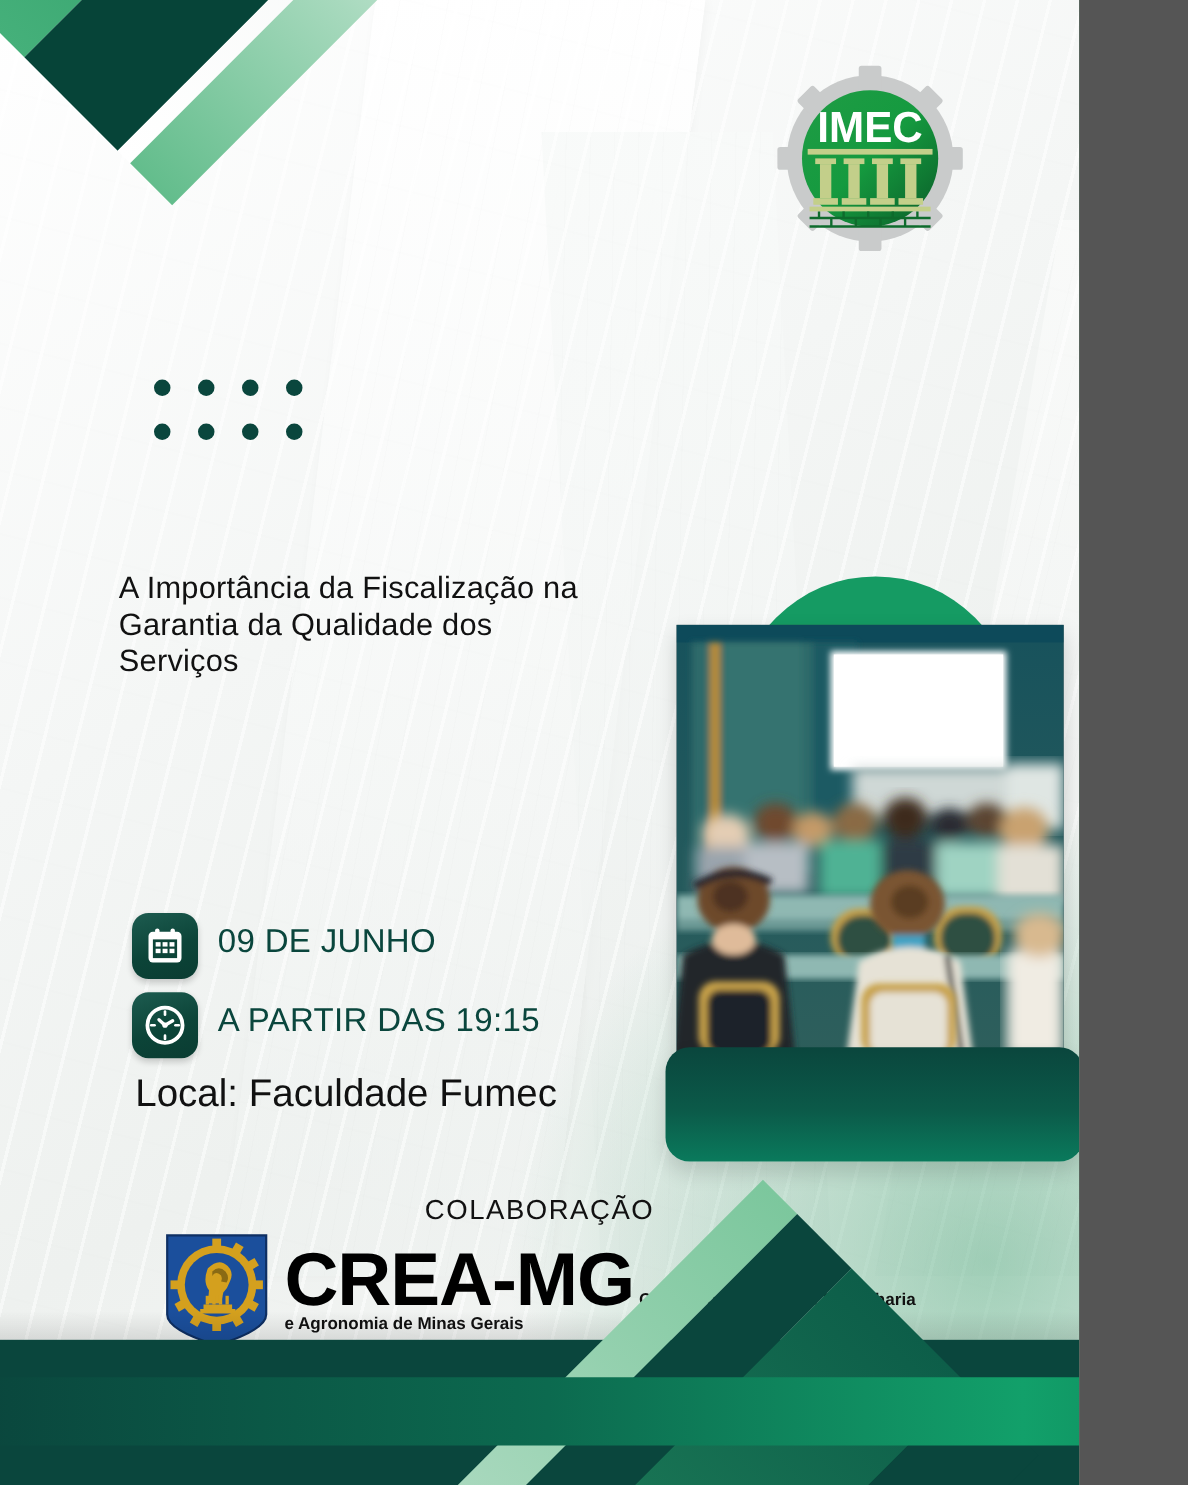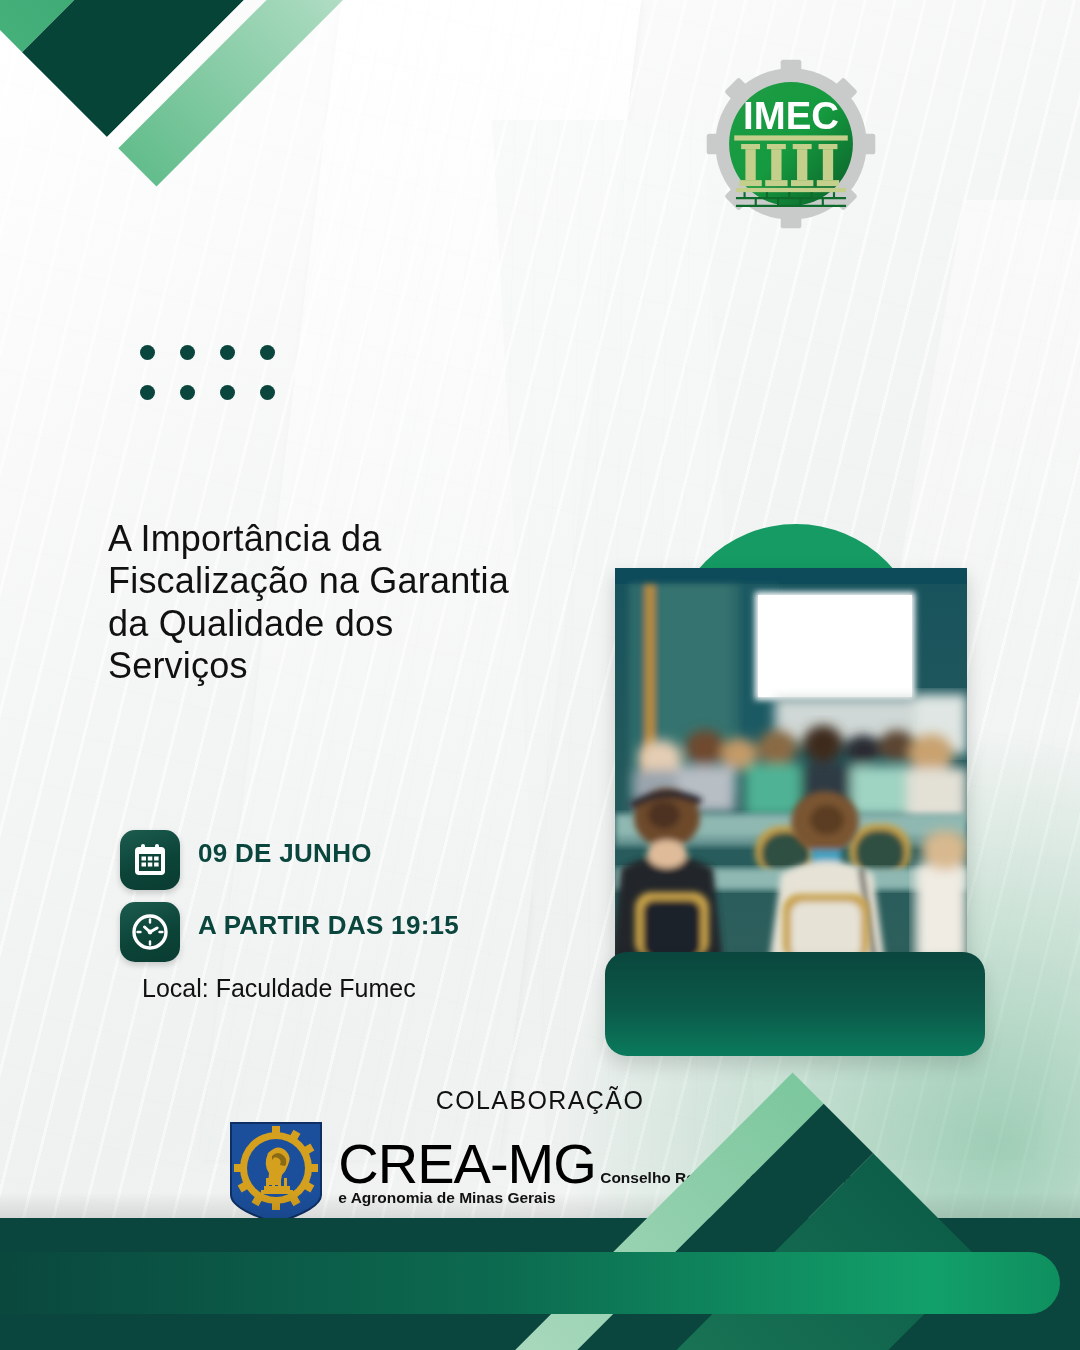--- a/index.html
+++ b/index.html
@@ -1,18 +1,18 @@
 <!DOCTYPE html>
 <html><head>
 <meta charset="utf-8">
 <style>
   html,body{margin:0;padding:0;background:#555;}
   .poster{
     position:relative;
-    width:1080px;height:1350px;
+    width:981px;height:1350px;
     overflow:hidden;
     background:#86efac;
     font-family:"Liberation Sans", sans-serif;
   }
 
   
   .bg-base{position:absolute;inset:0;
     background:
       linear-gradient(150deg,#ffffff 0%,#f4f6f5 38%,#eef1ef 62%,#f7f8f7 100%);}
   .bg-grid{position:absolute;inset:0;opacity:.55;
@@ -58,55 +58,55 @@
   .h-l2,.h-l3{
     font-size:96px;font-weight:700;color:#0c0c0c;letter-spacing:1px;
     transform:scaleX(.80);transform-origin:right center;
     text-shadow:3px 4px 5px rgba(0,0,0,.25);
     font-family:"Liberation Sans", sans-serif;}
   .h-l2{margin-top:4px;}
   .h-l3{margin-top:2px;}
 
   
   .subtitle{position:absolute;left:108px;top:518px;width:430px;
-    font-size:36px;line-height:1.18;color:#111;font-weight:400;
+    font-size:28px;line-height:1.18;color:#111;font-weight:400;
     letter-spacing:.2px;}
 
   
   .info{position:absolute;left:120px;top:830px;}
   .inforow{display:flex;align-items:flex-start;gap:18px;margin-bottom:12px;}
   .ibox{width:60px;height:60px;border-radius:15px;flex:0 0 60px;
         background:linear-gradient(160deg,#1d5c50 0%,#0c4438 55%,#0a3c32 100%);
         box-shadow:0 3px 6px rgba(0,0,0,.18);
         display:flex;align-items:center;justify-content:center;}
   .ibox svg{display:block;}
-  .itext{font-size:26px;font-weight:700;color:#0a463d;line-height:1.12;
+  .itext{font-size:30px;font-weight:400;color:#0a463d;line-height:1.12;
          padding-top:9px;letter-spacing:.3px;}
-  .local{font-size:25px;color:#111;font-weight:400;margin-top:12px;margin-left:22px;}
+  .local{font-size:35px;color:#111;font-weight:400;margin-top:12px;margin-left:3px;}
 
   
   .photoarch{position:absolute;left:668px;top:524px;width:256px;height:130px;
     border-radius:128px 128px 0 0;background:#159b63;}
   .photo{position:absolute;left:615px;top:568px;width:352px;height:394px;
     overflow:hidden;box-shadow:0 8px 18px rgba(0,0,0,.17);background:#2a4d52;}
   .photo svg{display:block;width:100%;height:100%;}
   .greenbar{position:absolute;left:605px;top:952px;width:380px;height:104px;
     border-radius:22px;
     background:linear-gradient(180deg,#0a463d 0%,#0b5a49 55%,#0a7a5c 100%);
     box-shadow:0 10px 18px rgba(0,0,0,.13);}
 
   
   .collab{position:absolute;left:0;right:0;top:1086px;text-align:center;
     font-size:25px;font-weight:400;color:#111;letter-spacing:1.4px;}
   .crea{position:absolute;left:0;right:0;top:1120px;
     display:flex;align-items:center;justify-content:center;gap:14px;}
   .crea-shield{width:96px;height:106px;}
   .crea-shield svg{display:block;}
   .crea-txt{text-align:left;}
-  .crea-name{font-size:56px;font-weight:400;color:#000;letter-spacing:-1px;
+  .crea-name{font-size:68px;font-weight:700;color:#000;letter-spacing:-1px;
     line-height:.92;transform:scaleX(.95);transform-origin:left center;margin-top:10px;}
   .crea-sub{font-size:15.5px;font-weight:700;color:#111;line-height:1.22;
     margin-top:3px;text-align:center;}
 
   
   .bot-dark{position:absolute;left:0;bottom:0;width:1080px;height:132px;
     background:#0a463d;}
   .bot-bar{position:absolute;left:-20px;bottom:36px;width:1080px;height:62px;
     border-radius:0 34px 34px 0;
     background:linear-gradient(90deg,#0a463d 0%,#0c6a4f 48%,#12a06a 88%,#0f8f5f 100%);}

